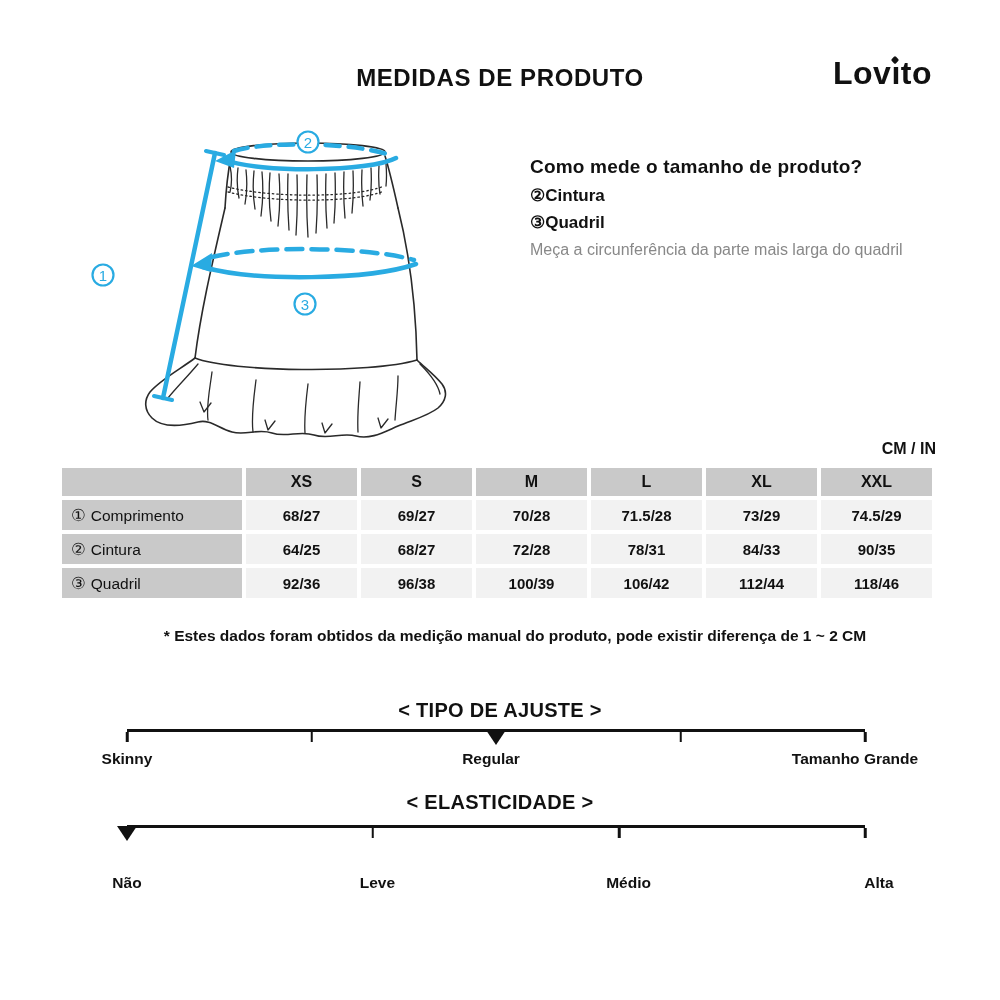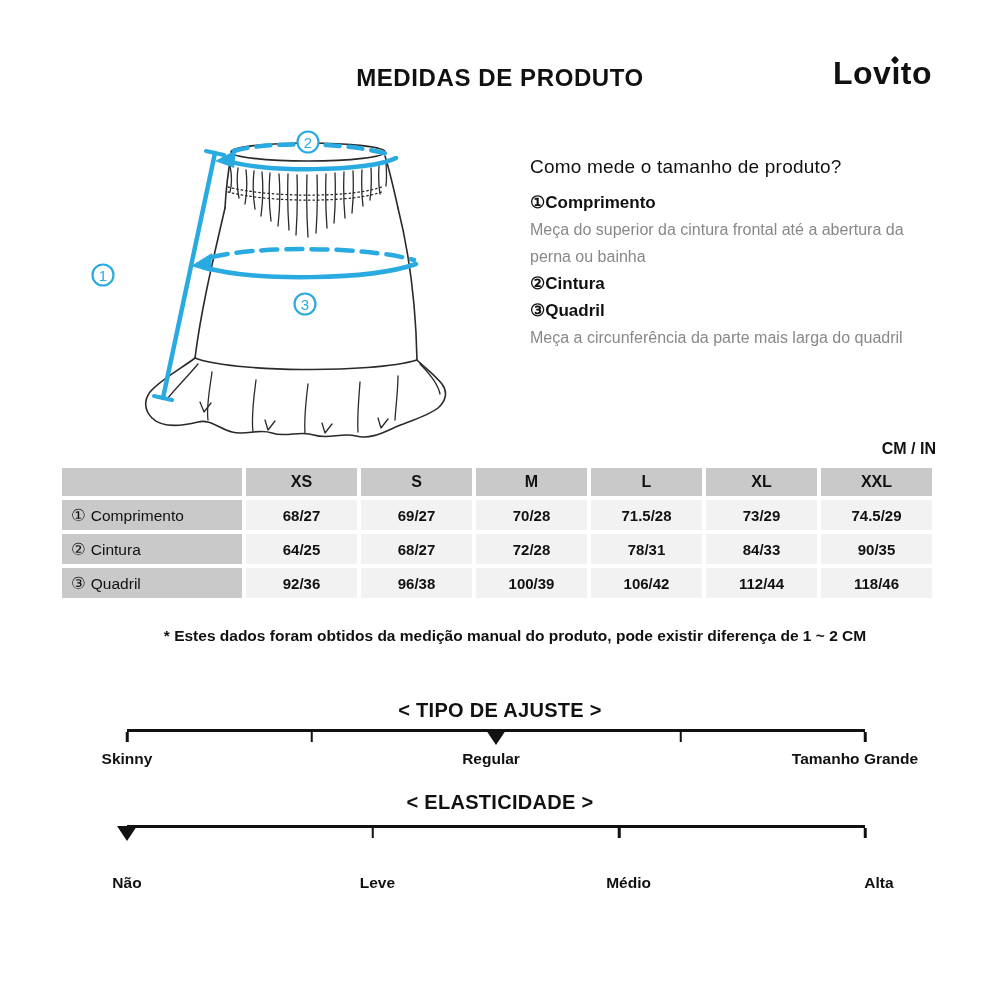--- a/index.html
+++ b/index.html
@@ -19,21 +19,21 @@
     top:55px; right:68px; font-size:32px; font-weight:bold; letter-spacing:.5px;
   }
   #brand-logo .iletter { position:relative; display:inline-block; }
   #brand-logo .iletter::after {
     content:""; position:absolute; width:6px; height:6px; background:#111;
     border-radius:1.5px; transform:rotate(45deg); top:2px; left:1px;
   }
 
   
   #howto { left:530px; top:156px; width:374px; }
-  .howto-heading { font-size:19px; font-weight:normal; margin-bottom:11px; letter-spacing:.2px; }
+  .howto-heading { font-size:19px; font-weight:bold; margin-bottom:4px; letter-spacing:.2px; }
   .howto-sub { font-size:17px; font-weight:bold; line-height:27px; }
   .howto-desc { font-size:16px; color:#888; line-height:27px; }
 
   
   #unit-label { top:440px; right:64px; font-size:16px; font-weight:bold; }
   #size-table { left:58px; top:464px; border-collapse:separate; border-spacing:4px; table-layout:fixed; }
   #size-table th, #size-table td { padding:0; text-align:center; vertical-align:middle; }
   #size-table thead th { width:111px; height:28px; background:#c9c9c9; font-size:16px; font-weight:bold; }
   #size-table th.corner { width:180px; }
   #size-table tbody th {
@@ -123,24 +123,20 @@
       <circle cx="245" cy="184" r="10.5" fill="#fff" stroke="#29abe2" stroke-width="2.2"></circle>
       <text class="cynum" x="245" y="189.5" text-anchor="middle">3</text>
     </g>
   </g>
 </svg>
 
 <div id="howto" class="abs">
   <div class="howto-heading">Como mede o tamanho de produto?</div>
 
   <div>
-    <div class="howto-sub"><span>①</span><span>Comprimento</span></div>
-    <div class="howto-desc">Meça do superior da cintura frontal até a abertura da perna ou bainha</div>
-  </div>
-  <div>
     <div class="howto-sub"><span>②</span><span>Cintura</span></div>
   </div>
   <div>
     <div class="howto-sub"><span>③</span><span>Quadril</span></div>
     <div class="howto-desc">Meça a circunferência da parte mais larga do quadril</div>
   </div>
 </div>
 
 <div id="unit-label" class="abs">CM / IN</div>
 

